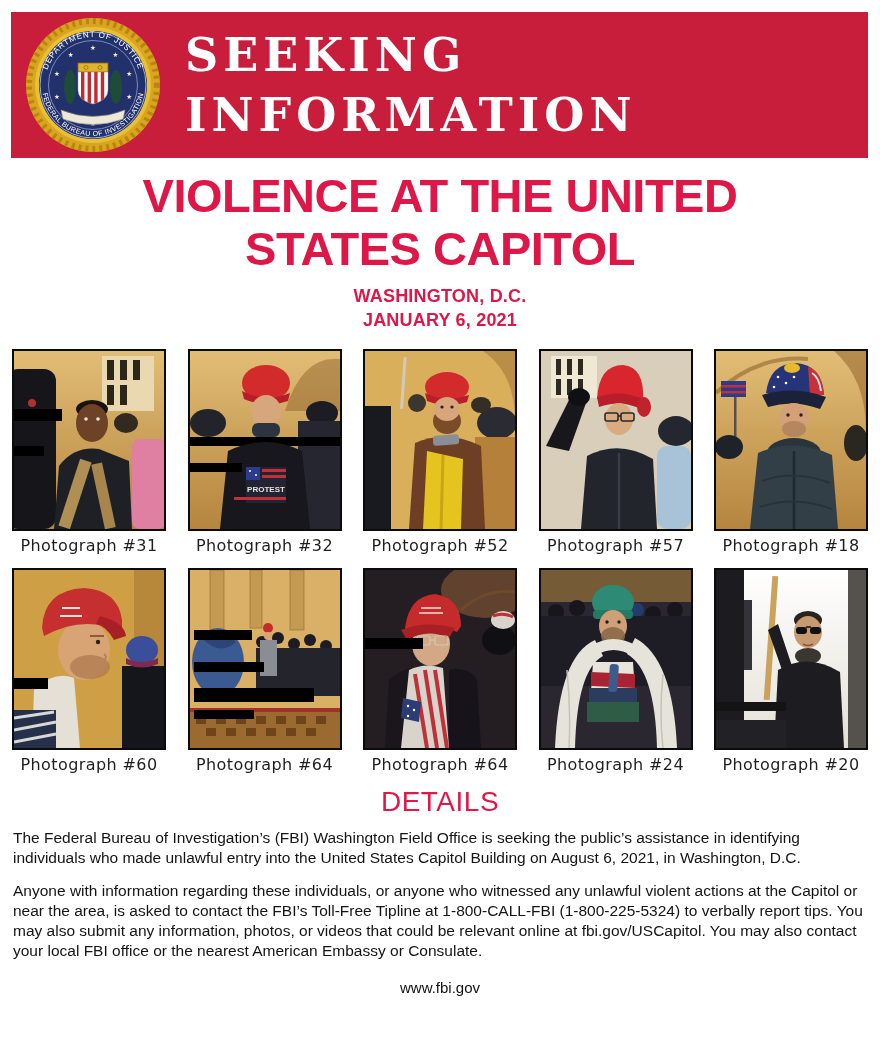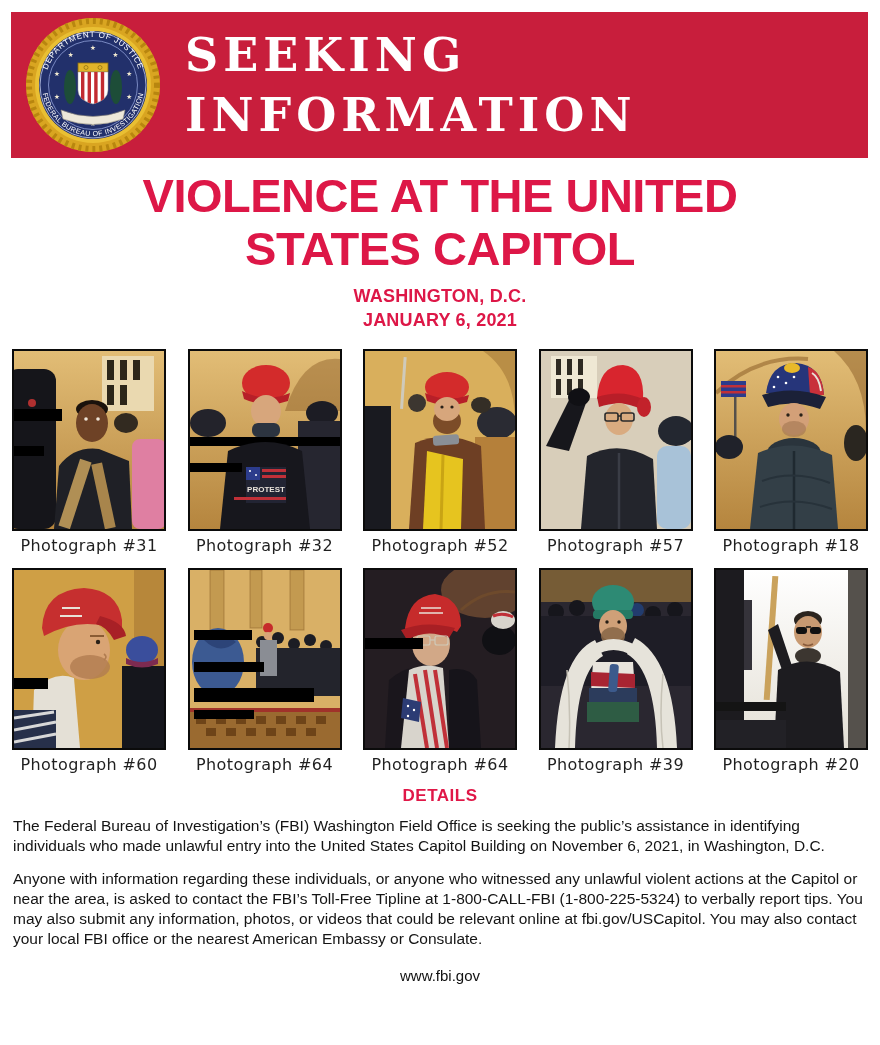--- a/index.html
+++ b/index.html
@@ -14,21 +14,21 @@
   .title-main{color:#dd1747;font-size:47px;line-height:53px;font-weight:800;margin:0;letter-spacing:-0.5px;}
   .subtitle{color:#dd1747;font-size:18px;font-weight:800;line-height:24px;margin-top:9px;letter-spacing:0.2px;}
   .photo-grid{display:grid;grid-template-columns:repeat(5,154px);justify-content:space-between;
               padding:0 12px;margin-top:17px;row-gap:13px;}
   .photo-cell{margin:0;}
   .photo-frame{width:150px;height:178px;border:2px solid #0b0b0b;background:#0f766e;}
   .photo-frame svg{display:block;width:100%;height:100%;}
   .photo-caption{text-align:center;font-size:16px;color:#1f1f1f;letter-spacing:0.4px;margin-top:5px;
                  font-family:"DejaVu Sans",sans-serif;}
   .details{padding:0 13px;margin-top:6px;color:#141414;}
-  .details-heading{text-align:center;color:#e01747;font-size:17px;font-weight:700;
+  .details-heading{text-align:center;color:#e01747;font-size:28px;font-weight:400;
                    letter-spacing:0.5px;margin:12px 0 10px;}
   .details p{font-size:15.5px;line-height:1.29;margin:0 0 13px;}
   .field-office{font-size:15.5px;margin:2px 0 0;}
   .field-office b{font-weight:800;}
   .footer{text-align:center;font-size:15px;margin-top:18px;color:#111111;}
 </style>
 </head>
 <body>
 
 <svg width="0" height="0" style="position:absolute" aria-hidden="true">
@@ -407,21 +407,21 @@
           <rect x="68" y="94" width="9" height="28" rx="3" fill="#3c5a8c" transform="rotate(4 72 108)"></rect>
           <path d="M14,178 Q18,86 54,70 L62,86 Q36,100 34,178 Z" fill="#e6e3da"></path>
           <path d="M136,178 Q132,88 94,68 L86,84 Q114,100 116,178 Z" fill="#e6e3da"></path>
           <path d="M50,76 Q72,62 96,76 L92,86 Q72,74 54,86 Z" fill="#e6e3da"></path>
           <g stroke="#c6c2b6" stroke-width="1.5" fill="none">
               <path d="M26,100 Q30,140 28,178"></path>
               <path d="M122,104 Q118,144 122,178"></path>
             </g>
         </svg>
       </div>
-      <figcaption class="photo-caption">Photograph #39</figcaption>
+      <figcaption class="photo-caption">Photograph #24</figcaption>
     </figure>
 
     <figure class="photo-cell">
       <div class="photo-frame">
         <svg viewBox="0 0 150 178">
           <rect width="150" height="178" fill="url(#gBright)"></rect>
           <rect x="132" y="0" width="18" height="178" fill="#55514c"></rect>
           <rect x="0" y="0" width="28" height="178" fill="#1c1b1f"></rect>
           <rect x="28" y="30" width="8" height="70" fill="#35333a"></rect>
           <rect x="52" y="6" width="6" height="124" fill="#caa25c" transform="rotate(4 55 68)"></rect>
@@ -440,21 +440,21 @@
           <rect x="0" y="150" width="70" height="28" fill="#222126"></rect>
         </svg>
       </div>
       <figcaption class="photo-caption">Photograph #20</figcaption>
     </figure>
 
   </section>
 
   <section class="details">
     <h2 class="details-heading">DETAILS</h2>
-    <p>The Federal Bureau of Investigation’s (FBI) Washington Field Office is seeking the public’s assistance in identifying individuals who made unlawful entry into the United States Capitol Building on November 6, 2021, in Washington, D.C.</p>
+    <p>The Federal Bureau of Investigation’s (FBI) Washington Field Office is seeking the public’s assistance in identifying individuals who made unlawful entry into the United States Capitol Building on August 6, 2021, in Washington, D.C.</p>
     <p>Anyone with information regarding these individuals, or anyone who witnessed any unlawful violent actions at the Capitol or near the area, is asked to contact the FBI’s Toll-Free Tipline at 1-800-CALL-FBI (1-800-225-5324) to verbally report tips. You may also submit any information, photos, or videos that could be relevant online at fbi.gov/USCapitol. You may also contact your local FBI office or the nearest American Embassy or Consulate.</p>
   </section>
 
   <footer class="footer">
     <span>www.fbi.gov</span>
   </footer>
 
 </div>
 
 </body></html>

